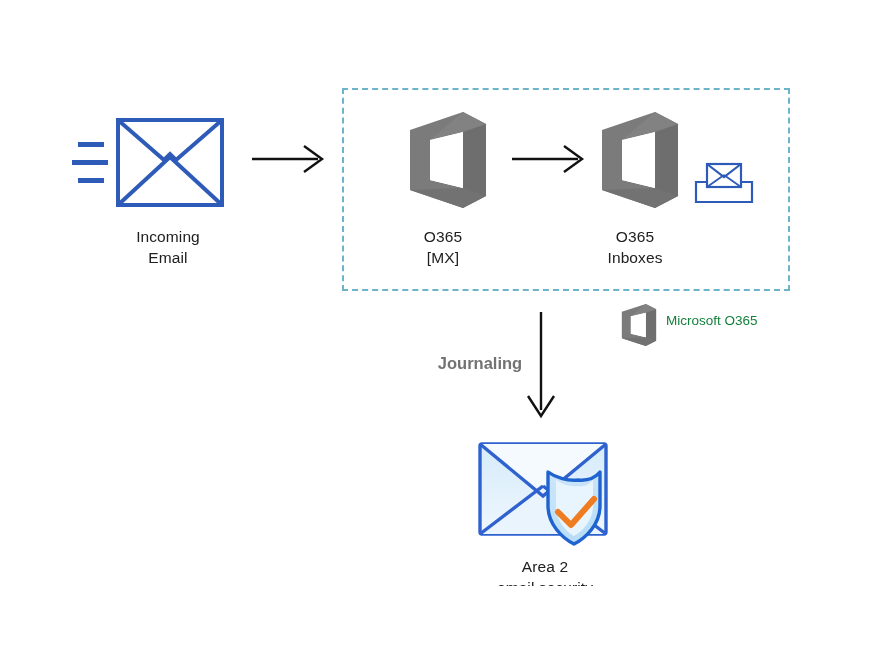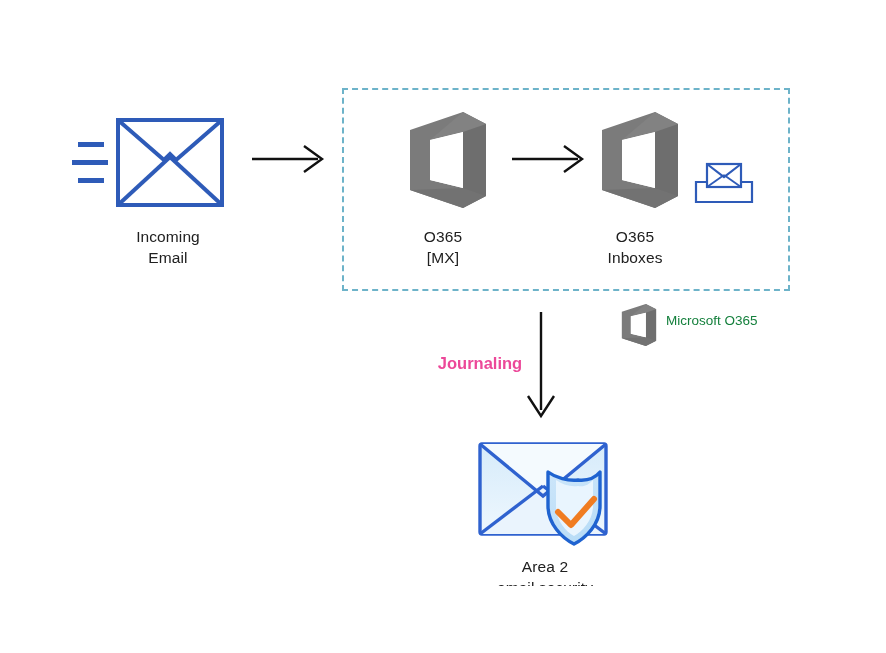--- a/index.html
+++ b/index.html
@@ -43,21 +43,21 @@
   #incoming-email-label { left: 88px;  top: 226px; width: 160px; }
   #o365-mx-label       { left: 365px; top: 226px; width: 156px; }
   #o365-inboxes-label  { left: 557px; top: 226px; width: 156px; }
   #area1-label         { left: 462px; top: 556px; width: 166px; }
 
   #journaling-label {
     left: 400px;
     top: 354px;
     width: 160px;
     text-align: center;
-    color: #ec4899;
+    color: #737373;
     font-size: 16.5px;
     font-weight: bold;
     font-family: "Liberation Sans", sans-serif;
   }
 
   #legend-label {
     left: 666px;
     top: 313px;
     font-size: 13.5px;
     color: #15803d;

